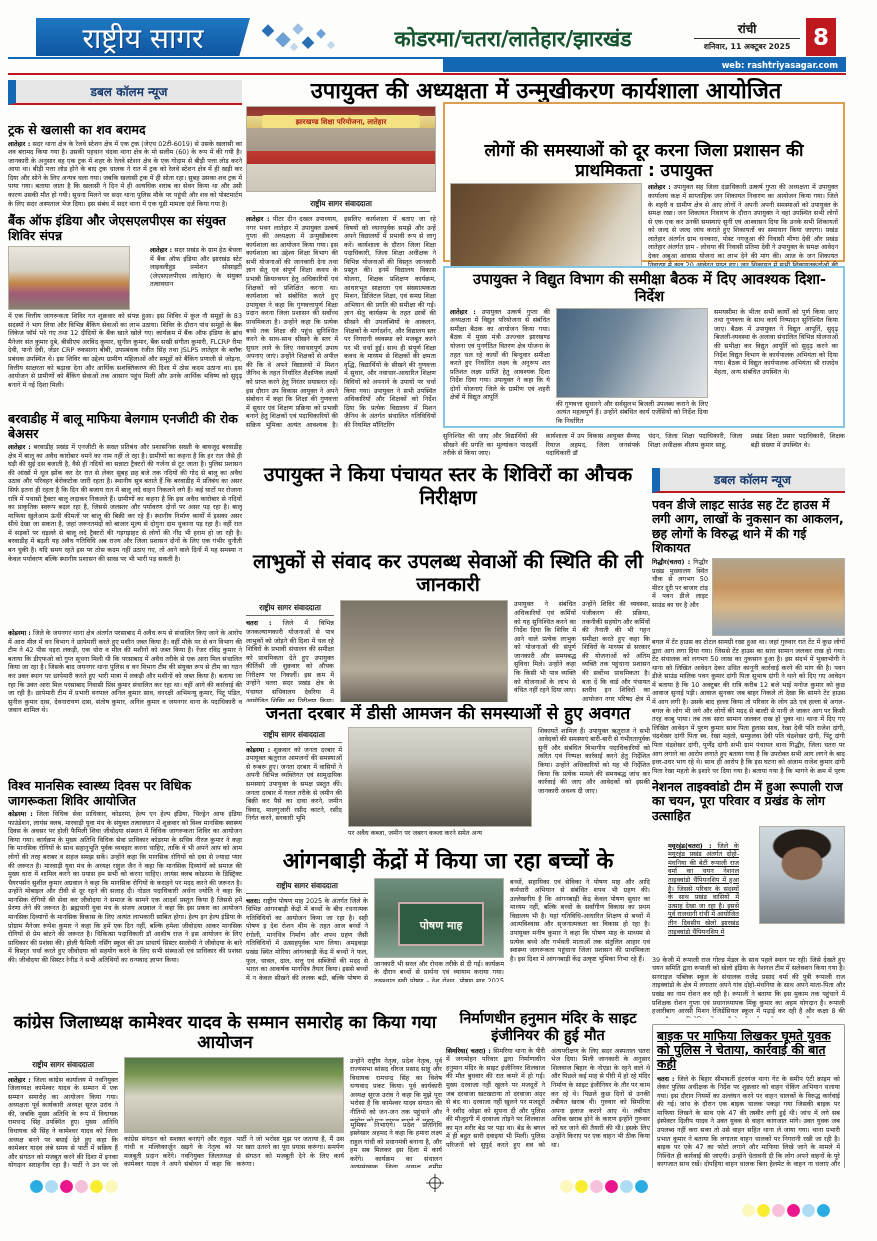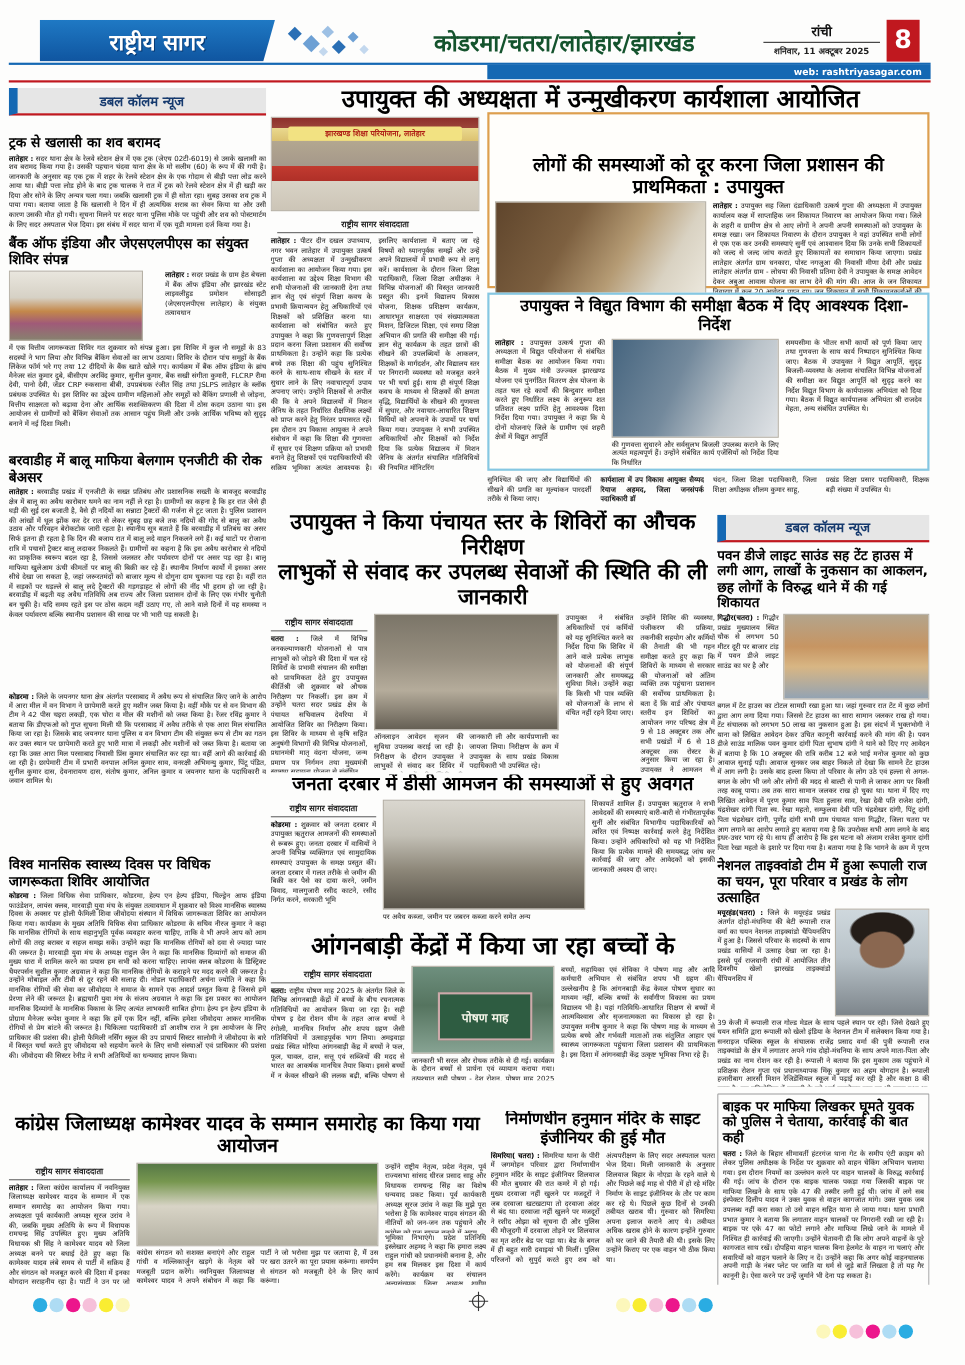--- a/index.html
+++ b/index.html
@@ -26,21 +26,21 @@
   .dot{display:inline-block;width:13px;height:13px;border-radius:50%;margin-right:2px;vertical-align:middle;}
   .tailcol{font-size:6.4px;line-height:1.34;text-align:justify;color:#161616;overflow:hidden;flex:1;}
   .box{border-style:solid;background:#fffefb;}
   .mini-hairline{border:1px solid #999;}
 </style>
 </head>
 <body>
 
 <div class="c" style="left:0;top:0;width:877px;height:76px;">
   <div class="c" style="left:36px;top:18px;width:214px;height:38px;background:linear-gradient(180deg,#1f79c4,#0f55a0);clip-path:polygon(0 0,100% 0,95% 100%,0 100%);display:flex;align-items:center;justify-content:center;">
-    <span style="color:#fff;font-weight:bold;font-size:20px;text-shadow:1px 1px 0 #083a73;text-align:center;">राष्ट्रीय सागर</span>
+    <span style="color:#fff;font-weight:normal;font-size:28px;text-shadow:1px 1px 0 #083a73;text-align:center;">राष्ट्रीय सागर</span>
   </div>
   <div class="c" style="left:258px;top:22px;width:86px;height:34px;">
     <svg width="86" height="34" viewBox="0 0 86 34">
       <rect x="6" y="4" width="9" height="9" fill="#2a6fb5" transform="rotate(45 10 8)"></rect>
       <rect x="20" y="12" width="11" height="11" fill="#6da0d4" transform="rotate(45 25 17)"></rect>
       <rect x="36" y="3" width="8" height="8" fill="#9dc0e4" transform="rotate(45 40 7)"></rect>
       <rect x="46" y="16" width="9" height="9" fill="#2a6fb5" transform="rotate(45 50 20)"></rect>
       <rect x="60" y="8" width="7" height="7" fill="#6da0d4" transform="rotate(45 63 11)"></rect>
       <rect x="70" y="20" width="6" height="6" fill="#c3d8ee" transform="rotate(45 73 23)"></rect>
       <rect x="33" y="22" width="6" height="6" fill="#c3d8ee" transform="rotate(45 36 25)"></rect>
@@ -123,28 +123,28 @@
     <div style="width:152px;flex:none;">
       <div class="ph ph-power" style="width:150px;height:88px;"></div>
       <p class="bt" style="margin:2px 0 0;height:30px;">की गुणवत्ता सुधारने और सर्वसुलभ बिजली उपलब्ध कराने के लिए अत्यंत महत्वपूर्ण हैं। उन्होंने संबंधित कार्य एजेंसियों को निर्देश दिया कि निर्धारित</p>
     </div>
     <p class="bt" style="margin:0;flex:1;height:124px;">समयसीमा के भीतर सभी कार्यों को पूर्ण किया जाए तथा गुणवत्ता के साथ कार्य निष्पादन सुनिश्चित किया जाए। बैठक में उपायुक्त ने विद्युत आपूर्ति, सुदृढ़ बिजली-व्यवस्था के अलावा संचालित विभिन्न योजनाओं की समीक्षा कर विद्युत आपूर्ति को सुदृढ़ करने का निर्देश विद्युत विभाग के कार्यपालक अभियंता को दिया गया। बैठक में विद्युत कार्यपालक अभियंता श्री राजदेव मेहता, अन्य संबंधित उपस्थित थे।</p>
   </div>
 </div>
 
 <div class="c" style="left:443px;top:432px;width:402px;height:28px;display:flex;gap:8px;">
   <p class="tailcol" style="margin:0;">सुनिश्चित की जाए और विद्यार्थियों की सीखने की प्रगति का मूल्यांकन पारदर्शी तरीके से किया जाए।</p>
-  <p class="tailcol" style="margin:0;font-weight:bold;">कार्यशाला में उप विकास आयुक्त सैय्यद रियाज अहमद, जिला जनसंपर्क पदाधिकारी डॉ</p>
+  <p class="tailcol" style="margin:0;">कार्यशाला में उप विकास आयुक्त सैय्यद रियाज अहमद, जिला जनसंपर्क पदाधिकारी डॉ</p>
   <p class="tailcol" style="margin:0;">चंदन, जिला शिक्षा पदाधिकारी, जिला शिक्षा अधीक्षक शीलम कुमार साहू,</p>
   <p class="tailcol" style="margin:0;">प्रखंड शिक्षा प्रसार पदाधिकारी, शिक्षक बड़ी संख्या में उपस्थित थे।</p>
 </div>
 
 <div class="c" style="left:246px;top:464px;width:404px;height:238px;overflow:hidden;">
   <div class="hl" style="font-size:19.5px;text-align:center;">उपायुक्त ने किया पंचायत स्तर के शिविरों का औचक निरीक्षण</div>
-  <div class="hl" style="font-size:19.5px;text-align:center;">लाभुकों से संवाद कर उपलब्ध सेवाओं की स्थिति की ली जानकारी</div>
+  <div class="hl" style="font-size:19.5px;text-align:center;margin-top:42px;">लाभुकों से संवाद कर उपलब्ध सेवाओं की स्थिति की ली जानकारी</div>
   <div style="display:flex;gap:6px;margin-top:4px;">
     <div style="width:88px;flex:none;">
       <div class="byline" style="margin:0 0 3px;">राष्ट्रीय सागर संवाददाता</div>
       <p class="bt" style="margin:0;height:150px;"><b>चतरा :</b> <span>जिले में विभिन्न जनकल्याणकारी योजनाओं से पात्र लाभुकों को जोड़ने की दिशा में चल रहे शिविरों के प्रभावी संचालन की समीक्षा को प्राथमिकता देते हुए उपायुक्त कीर्तिश्री जी शुक्रवार को औचक निरीक्षण पर निकलीं। इस क्रम में उन्होंने चतरा सदर प्रखंड क्षेत्र के पंचायत सचिवालय देवरिया में आयोजित शिविर का निरीक्षण किया। इस शिविर के माध्यम से कृषि सहित अनुषंगी विभागों की विभिन्न योजनाओं, प्रधानमंत्री मातृ वंदना योजना, जन्म प्रमाण पत्र निर्गमन तथा मुख्यमंत्री स्वास्थ्य सहायता योजना से संबंधित</span></p>
     </div>
     <div style="width:168px;flex:none;">
       <div class="ph ph-camp" style="width:166px;height:104px;"></div>
       <p class="bt" style="margin:2px 0 0;height:58px;column-count:2;column-gap:5px;">ऑनलाइन आवेदन सृजन की सुविधा उपलब्ध कराई जा रही है। निरीक्षण के दौरान उपायुक्त ने लाभुकों से संवाद कर शिविर में उपलब्ध सेवाओं की स्थिति की जानकारी ली और कार्यप्रणाली का जायजा लिया। निरीक्षण के क्रम में उपायुक्त के साथ प्रखंड विकास पदाधिकारी भी उपस्थित रहे।</p>
     </div>
     <p class="bt" style="margin:0;width:62px;flex:none;height:168px;">उपायुक्त ने संबंधित अधिकारियों एवं कर्मियों को यह सुनिश्चित करने का निर्देश दिया कि शिविर में आने वाले प्रत्येक लाभुक को योजनाओं की संपूर्ण जानकारी और समयबद्ध सुविधा मिले। उन्होंने कहा कि किसी भी पात्र व्यक्ति को योजनाओं के लाभ से वंचित नहीं रहने दिया जाए।</p>
@@ -217,28 +217,28 @@
     <div style="display:flex;gap:4px;">
       <p class="bt" style="margin:0;width:56px;flex:none;height:76px;"><b>गिद्धौर(चतरा) :</b> <span>गिद्धौर प्रखंड मुख्यालय स्थित चौक से लगभग 50 मीटर दूरी पर बाजार टांड़ में पवन डीजे लाइट साउंड का घर है और</span></p>
       <div class="ph ph-fire" style="flex:1;height:76px;"></div>
     </div>
     <p class="bt" style="margin:2px 0 0;height:136px;">बगल में टेंट हाउस का टोटल सामग्री रखा हुआ था। जहां गुरुवार रात टेंट में कुछ लोगों द्वारा आग लगा दिया गया। जिससे टेंट हाउस का सारा सामान जलकर राख हो गया। टेंट संचालक को लगभग 50 लाख का नुकसान हुआ है। इस संदर्भ में भुक्तभोगी ने थाना को लिखित आवेदन देकर उचित कानूनी कार्रवाई करने की मांग की है। पवन डीजे साउंड मालिक पवन कुमार दांगी पिता सुभाष दांगी ने थाने को दिए गए आवेदन में बताया है कि 10 अक्टूबर की रात्रि करीब 12 बजे भाई मनोज कुमार को कुछ आवाज सुनाई पड़ी। आवाज सुनकर जब बाहर निकले तो देखा कि सामने टेंट हाउस में आग लगी है। उसके बाद हल्ला किया तो परिवार के लोग उठे एवं हल्ला से अगल-बगल के लोग भी जगे और लोगों की मदद से बाल्टी से पानी ले जाकर आग पर किसी तरह काबू पाया। तब तक सारा सामान जलकर राख हो चुका था। थाना में दिए गए ल‍िखित आवेदन में पूरण कुमार साव पिता हुलास साव, रेखा देवी पति राजेश दांगी, चंद्रशेखर दांगी पिता स्व. रेखा महतो, सम्फुलवा देवी पति चंद्रशेखर दांगी, पिंटू दांगी पिता चंद्रशेखर दांगी, पूर्णेंद्र दांगी सभी ग्राम पंचायत थाना गिद्धौर, जिला चतरा पर आग लगाने का आरोप लगाते हुए बताया गया है कि उपरोक्त सभी आग लगने के बाद इधर-उधर भाग रहे थे। साथ ही आरोप है कि इस घटना को अंजाम राजेश कुमार दांगी पिता रेखा महतो के इशारे पर दिया गया है। बताया गया है कि भागने के क्रम में पूरण कुमार साव का मोबाइल भी गिर गया था। पवन ने पाया है। इससे पहले भी तीन बार इस घटना को अंजाम दिया जा चुका है। पहली बार घटना 15 नवंबर 2020 को, दूसरी बार 11 जनवरी 2022 को तथा तीसरी बार 2 मार्च 2022 को अंजाम दिया जा चुका है। इस बार चौथी बार टेंट हाउस में आग लगी है। वहीं घटना से नाराज ग्रामीण महिला एवं पुरुष ने कुछ देर के लिए सड़क जाम भी किया। ताकि डीजे साउंड मालिक को इंसाफ मिल सके।</p>
   </div>
 
   <div>
     <div class="hl" style="font-size:12.3px;margin:6px 0 3px;">नेशनल ताइक्वांडो टीम में हुआ रूपाली राज का चयन, पूरा परिवार व प्रखंड के लोग उत्साहित</div>
     <div style="display:flex;gap:4px;">
-      <p class="bt" style="margin:0;flex:1;height:96px;"><b>मयूरहंड(चतरा) :</b> <span>जिले के मयूरहंड प्रखंड अंतर्गत दोहो-मंधनिया की बेटी रूपाली राज वर्मा का चयन नेशनल ताइक्वांडो चैंपियनशिप में हुआ है। जिससे परिवार के सदस्यों के साथ प्रखंड वासियों में उत्साह देखा जा रहा है। इससे पूर्व राजधानी रांची में आयोजित तीन दिवसीय खेलो झारखंड ताइक्वांडो चैंपियनशिप में</span></p>
+      <p class="bt" style="margin:16px;flex:1;height:96px;text-decoration:underline;"><b>मयूरहंड(चतरा) :</b> <span>जिले के मयूरहंड प्रखंड अंतर्गत दोहो-मंधनिया की बेटी रूपाली राज वर्मा का चयन नेशनल ताइक्वांडो चैंपियनशिप में हुआ है। जिससे परिवार के सदस्यों के साथ प्रखंड वासियों में उत्साह देखा जा रहा है। इससे पूर्व राजधानी रांची में आयोजित तीन दिवसीय खेलो झारखंड ताइक्वांडो चैंपियनशिप में</span></p>
       <div class="ph ph-portrait" style="width:84px;height:96px;flex:none;"></div>
     </div>
     <p class="bt" style="margin:2px 0 0;height:62px;">39 केजी में रूपाली राज गोल्ड मेडल के साथ पहले स्थान पर रही। जिसे देखते हुए चयन समिति द्वारा रूपाली को खेलो इंडिया के नेशनल टीम में सलेक्शन किया गया है। सनराइज पब्लिक स्कूल के संचालक राजेंद्र प्रसाद वर्मा की पुत्री रूपाली राज ताइक्वांडो के क्षेत्र में लगातार अपने गांव दोहो-मंधनिया के साथ अपने माता-पिता और प्रखंड का नाम रोशन कर रही है। रूपाली ने बताया कि इस मुकाम तक पहुंचाने में प्रशिक्षक रोशन गुप्ता एवं प्रधानाध्यापक मिंकू कुमार का अहम योगदान है। रूपाली हजारीबाग आरसी मिशन रेजिडेंसियल स्कूल में पढ़ाई कर रही है और कक्षा 8 की छात्रा है। इस प्रतियोगिता में रूपाली के बड़े भाई पुरुषोत्तम राज का भी चयन हुआ था, जिसमें 45 केजी वेट में सिल्वर मेडल के साथ दूसरे स्थान पर रहे। प्रखंड के लोगों ने रूपाली राज के उज्ज्वल भविष्य की कामना करते हुए नेशनल ताइक्वांडो प्रतियोगिता में गोल्ड मेडल जीत की कामना की है।</p>
   </div>
 
   <div class="mini-hairline" style="margin-top:6px;padding:4px;border-radius:1px;">
-    <div class="hl" style="font-size:12.3px;margin:0 0 3px;">बाइक पर माफिया लिखकर घूमते युवक को पुलिस ने चेताया, कार्रवाई की बात कही</div>
+    <div class="hl" style="font-size:12.3px;margin:0 0 3px;text-decoration:underline;">बाइक पर माफिया लिखकर घूमते युवक को पुलिस ने चेताया, कार्रवाई की बात कही</div>
     <p class="bt" style="margin:0;height:152px;"><b>चतरा :</b> <span>जिले के बिहार सीमावर्ती हंटरगंज थाना गेट के समीप एंटी क्राइम को लेकर पुलिस अधीक्षक के निर्देश पर शुक्रवार को वाहन चेकिंग अभियान चलाया गया। इस दौरान नियमों का उल्लंघन करने पर वाहन चालकों के विरुद्ध कार्रवाई की गई। जांच के दौरान एक बाइक चालक पकड़ा गया जिसकी बाइक पर माफिया लिखने के साथ एके 47 की तस्वीर लगी हुई थी। जांच में लगे सब इंस्पेक्टर दिलीप यादव ने उक्त युवक से वाहन कागजात मांगे। उक्त युवक जब उपलब्ध नहीं करा सका तो उसे वाहन सहित थाना ले जाया गया। थाना प्रभारी प्रभात कुमार ने बताया कि लगातार वाहन चालकों पर निगरानी रखी जा रही है। बाइक पर एके 47 का फोटो लगाने और माफिया लिखे जाने के मामले में निश्चित ही कार्रवाई की जाएगी। उन्होंने चेतावनी दी कि लोग अपने वाहनों के पूरे कागजात साथ रखें। दोपहिया वाहन चालक बिना हेलमेट के वाहन ना चलाएं और सवारियों को वाहन चलाने के लिए न दें। उन्होंने कहा कि अगर कोई वाहनचालक अपनी गाड़ी के नंबर प्लेट पर जाति या धर्म से जुड़े बातें लिखता है तो यह गैर कानूनी है। ऐसा करने पर उन्हें जुर्माने भी देना पड़ सकता है।</span></p>
   </div>
 </div>
 
 <div class="c" style="left:30px;top:1176px;"><span class="dot" style="background: rgb(42, 172, 226);"></span><span class="dot" style="background: rgb(174, 220, 244);"></span><span class="dot" style="background: rgb(236, 22, 140);"></span><span class="dot" style="background: rgb(246, 192, 218);"></span><span class="dot" style="background: rgb(249, 237, 50);"></span><span class="dot" style="background: rgb(252, 247, 187);"></span></div>
 <div class="c" style="left:426px;top:1174px;">
   <svg width="18" height="18" viewBox="0 0 18 18">
     <circle cx="9" cy="9" r="5.5" fill="none" stroke="#333" stroke-width="1"></circle>
     <line x1="9" y1="0" x2="9" y2="18" stroke="#333" stroke-width="1"></line>
     <line x1="0" y1="9" x2="18" y2="9" stroke="#333" stroke-width="1"></line>

